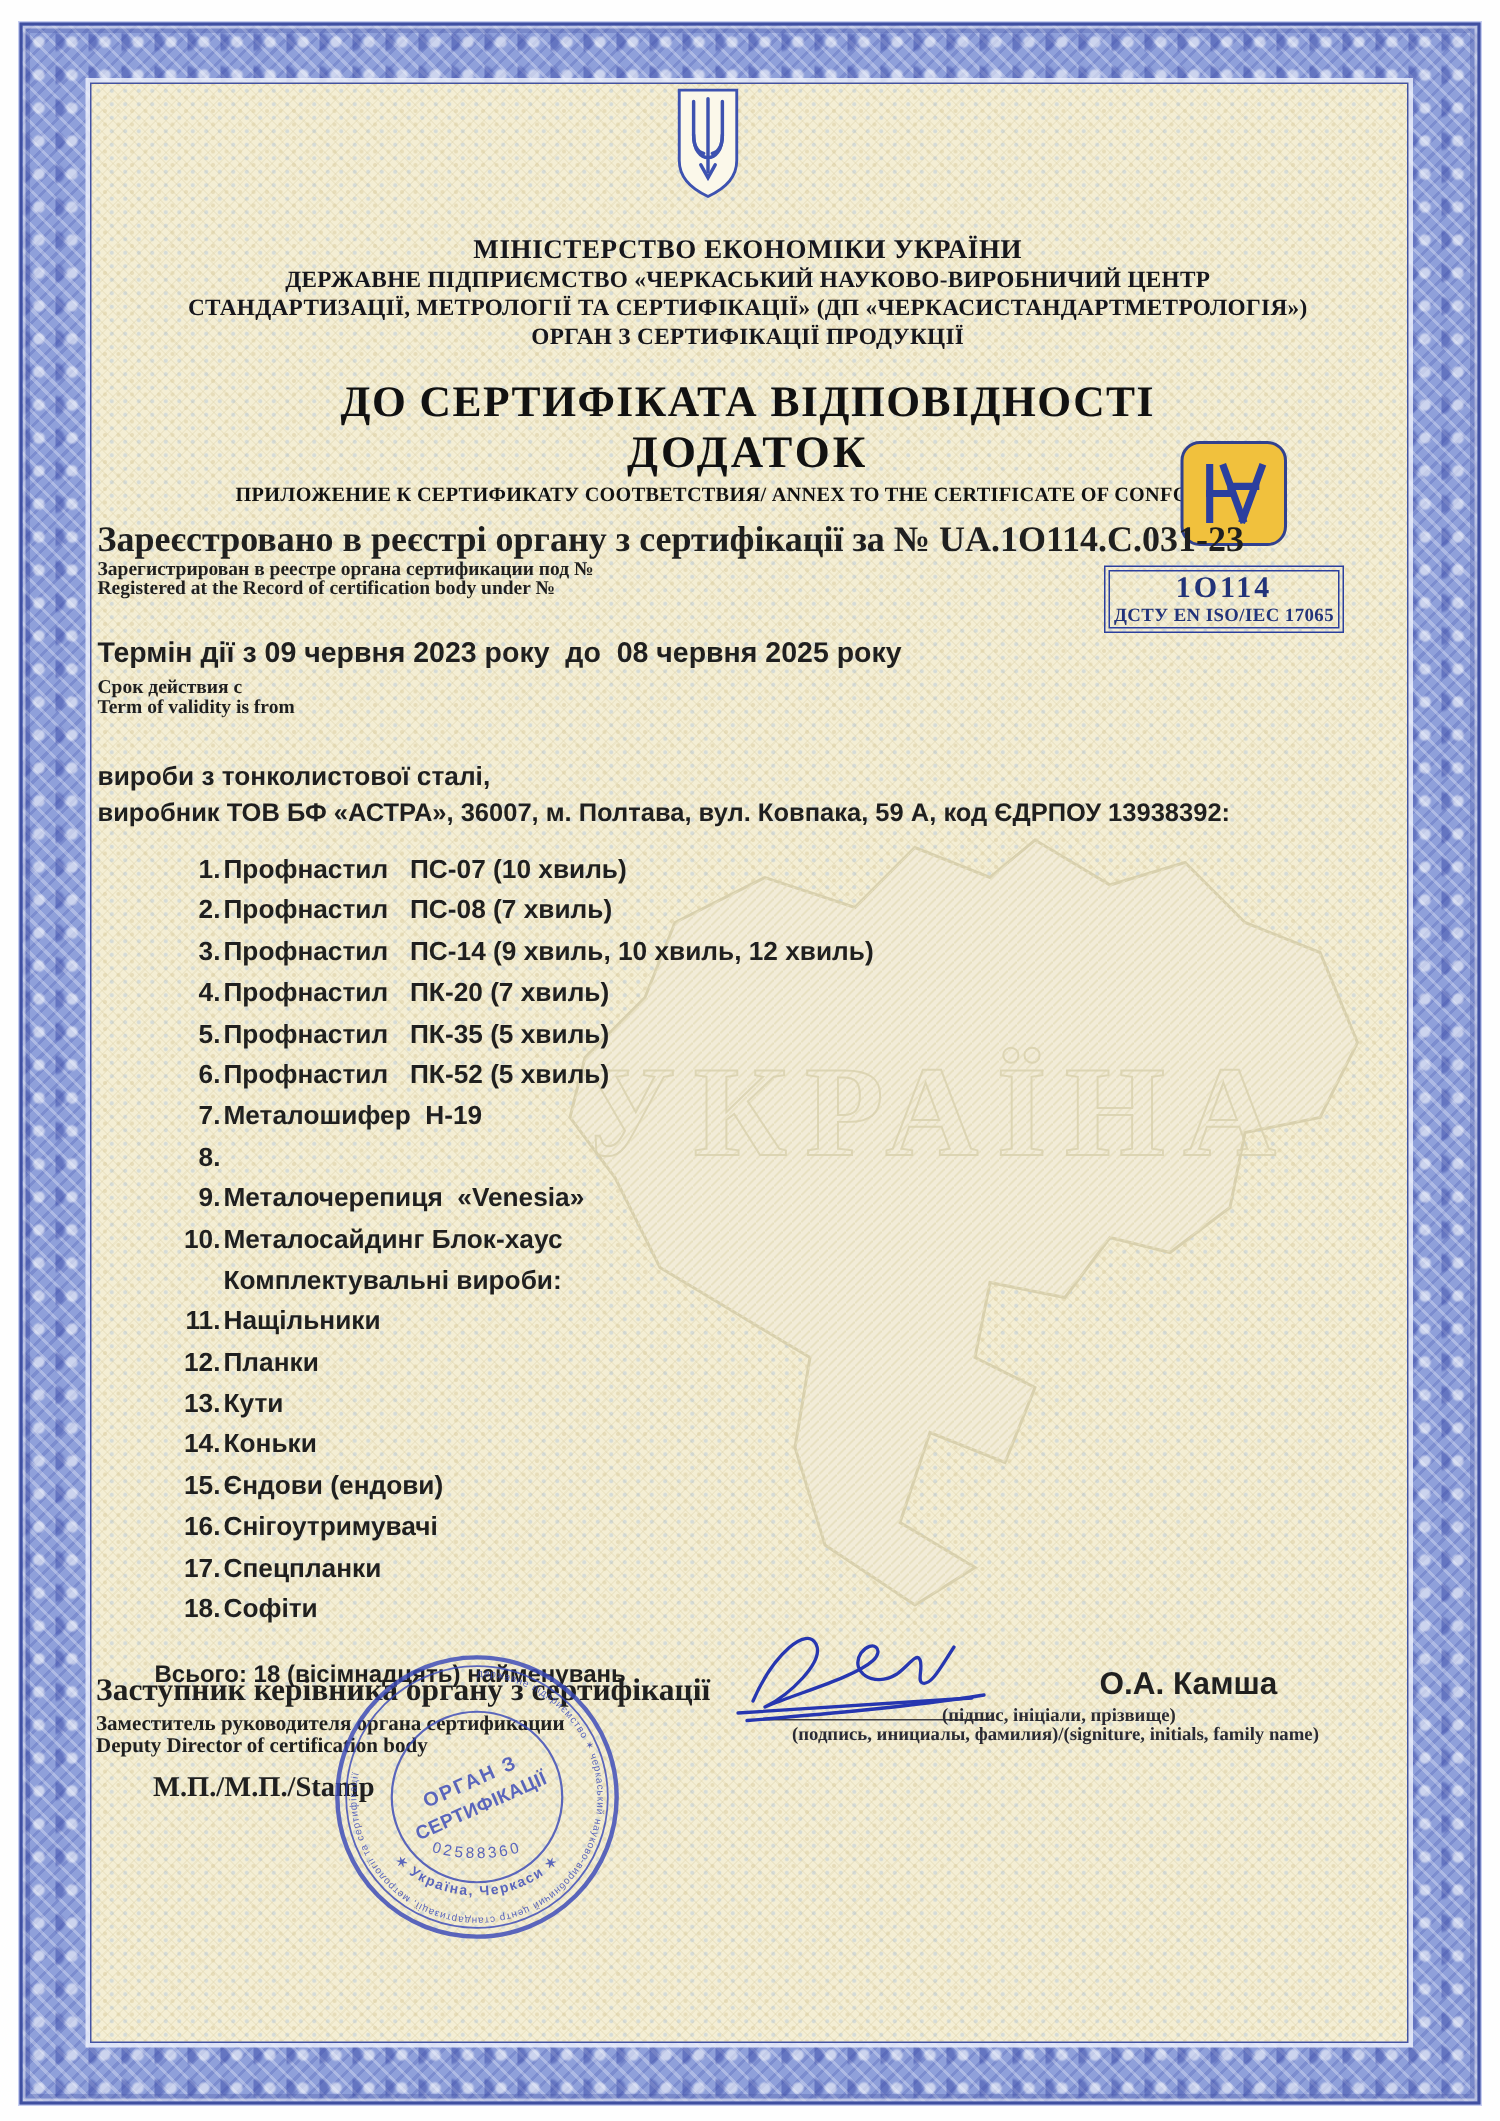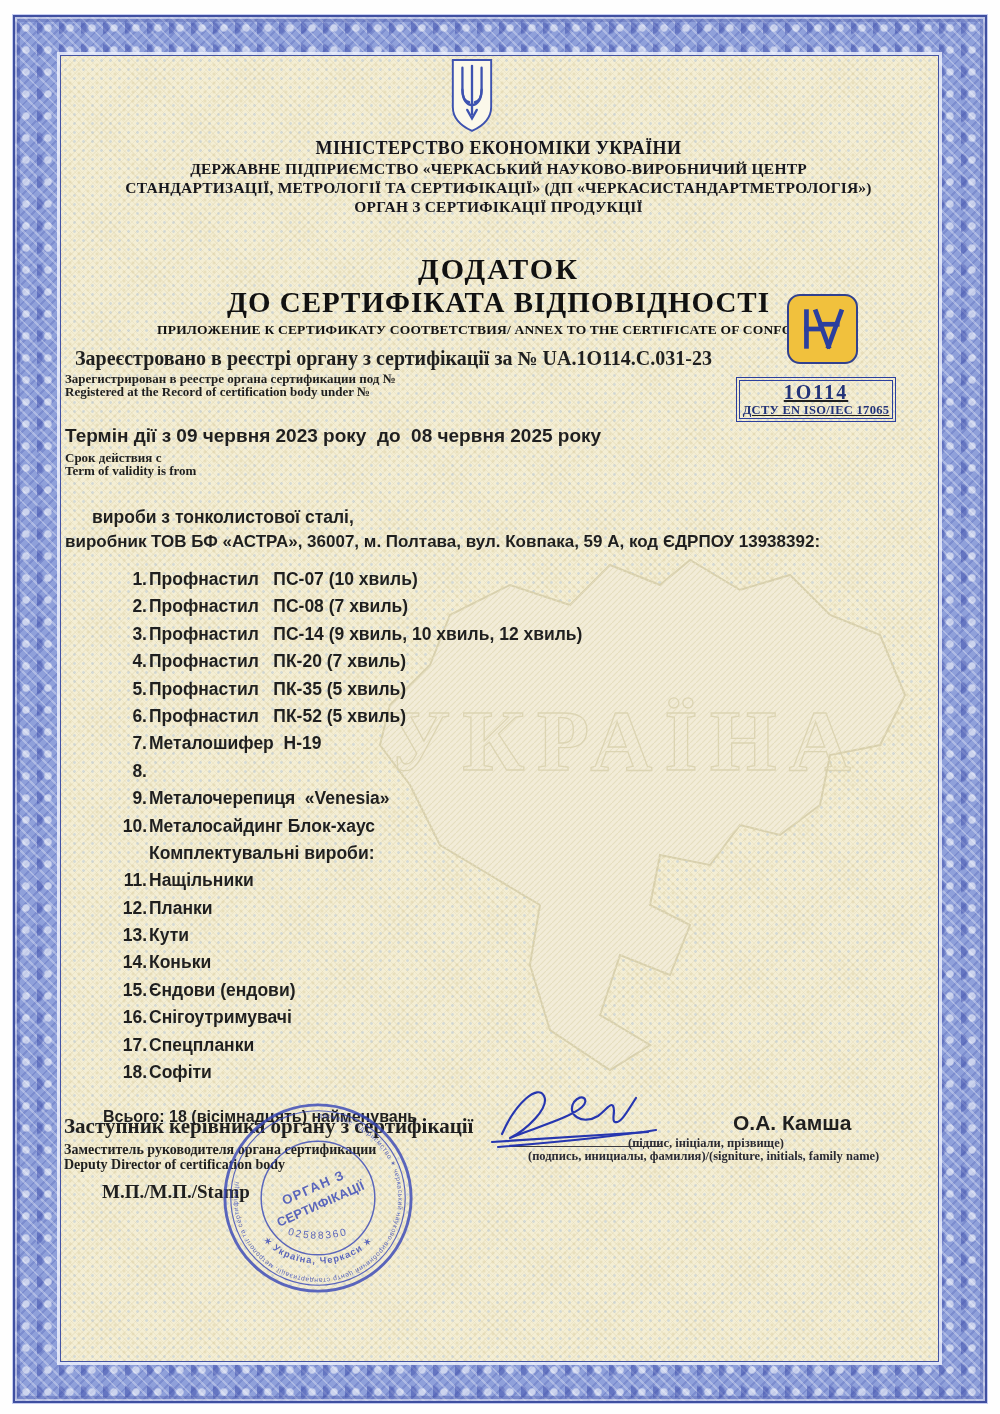--- a/index.html
+++ b/index.html
@@ -29,37 +29,37 @@
     background-size:9px 9px,9px 9px,auto,auto;
     background-position:0 0,4.5px 4.5px,0 0,0 0;
     border:1.5px solid #4353a3;
     box-shadow:0 0 0 3px rgba(236,240,252,.85);}
 
   .serifB{font-family:"Liberation Serif",serif;font-weight:bold;}
   .serifR{font-family:"Liberation Serif",serif;font-weight:bold;}
   .sansB{font-family:"Liberation Sans",sans-serif;font-weight:bold;}
 
   .org-header{left:60px;width:877px;top:137px;text-align:center;color:#16161c;z-index:3;}
-  .org-l1{font-size:18px;line-height:22px;letter-spacing:.4px;}
+  .org-l1{font-size:18px;line-height:22px;letter-spacing:.4px;margin-top:18px;}
   .org-l2,.org-l3,.org-l4{font-size:15.5px;line-height:19px;letter-spacing:.2px;}
 
   .title-block{left:60px;width:877px;top:252px;text-align:center;color:#111;z-index:3;}
   .title-l1{font-size:30px;line-height:34px;letter-spacing:2px;}
   .title-l2{font-size:29px;line-height:33px;letter-spacing:1px;}
   .title-sub{font-size:13.5px;line-height:16px;margin-top:3px;letter-spacing:.2px;}
 
-  .reg-main{left:75px;top:347px;font-size:20px;z-index:3;text-align:right;}
+  .reg-main{left:65px;top:347px;font-size:24px;z-index:3;text-align:right;}
   .reg-ru{left:65px;top:371px;font-size:13px;z-index:3;}
   .reg-en{left:65px;top:384px;font-size:13px;z-index:3;}
 
   .term-main{left:65px;top:425px;font-size:19px;white-space:pre;z-index:3;}
   .term-ru{left:65px;top:450px;font-size:13px;z-index:3;}
   .term-en{left:65px;top:463px;font-size:13px;z-index:3;}
 
-  .intro1{left:65px;top:507px;font-size:17.5px;z-index:3;margin-left:27px;}
+  .intro1{left:65px;top:507px;font-size:17.5px;z-index:3;}
   .intro2{left:65px;top:532px;font-size:17px;z-index:3;}
 
   .plist{left:103px;top:566px;width:620px;z-index:3;}
   .prow{display:flex;height:27.4px;line-height:27.4px;font-size:17.5px;}
   .pnum{width:44px;text-align:right;}
   .pname{margin-left:2px;white-space:pre;}
 
   .total{left:103px;top:1084px;font-size:16px;z-index:3;margin-top:24px;}
 
   .sig-ua{left:64px;top:1114px;font-size:21px;z-index:3;}
@@ -68,21 +68,21 @@
   .mp{left:102px;top:1181px;font-size:19px;z-index:3;}
 
   .name{left:733px;top:1111px;font-size:21px;z-index:3;}
   .cap1{left:628px;top:1136px;font-size:12.5px;color:#2a2a33;z-index:3;}
   .cap2{left:528px;top:1149px;font-size:12.5px;color:#2a2a33;z-index:3;}
   .sig-rule{left:503px;top:1146px;width:160px;border-top:1.5px solid #3a3a44;z-index:3;}
 
   .acc-logo{left:787px;top:294px;width:67px;height:66px;background:#f1c13d;border:2px solid #31418f;
     border-radius:13px;display:flex;align-items:center;justify-content:center;z-index:3;}
   .acc-box{left:736px;top:377px;width:158px;height:43px;border:1.5px solid #2b3f9e;
-    display:flex;align-items:center;justify-content:center;z-index:3;text-decoration:underline;}
+    display:flex;align-items:center;justify-content:center;z-index:3;}
   .acc-box-inner{width:152px;height:37px;border:1px solid #2b3f9e;text-align:center;color:#223379;}
   .acc-code{font-size:20px;line-height:22px;letter-spacing:2px;}
   .acc-std{font-size:12.5px;line-height:14px;letter-spacing:.3px;}
 
   .emblem{left:449px;top:57px;width:46px;height:77px;z-index:3;}
   .watermark{left:360px;top:545px;width:560px;height:530px;z-index:1;}
   .stamp{left:220px;top:1100px;width:196px;height:196px;z-index:4;opacity:.82;}
   .signature{left:486px;top:1076px;width:190px;height:80px;z-index:4;}
 </style>
 </head>
@@ -117,22 +117,22 @@
   </svg>
 
   <div class="abs org-header">
     <div class="serifB org-l1">МІНІСТЕРСТВО ЕКОНОМІКИ УКРАЇНИ</div>
     <div class="serifB org-l2">ДЕРЖАВНЕ ПІДПРИЄМСТВО «ЧЕРКАСЬКИЙ НАУКОВО-ВИРОБНИЧИЙ ЦЕНТР</div>
     <div class="serifB org-l3">СТАНДАРТИЗАЦІЇ, МЕТРОЛОГІЇ ТА СЕРТИФІКАЦІЇ» (ДП «ЧЕРКАСИСТАНДАРТМЕТРОЛОГІЯ»)</div>
     <div class="serifB org-l4">ОРГАН З СЕРТИФІКАЦІЇ ПРОДУКЦІЇ</div>
   </div>
 
   <div class="abs title-block">
+    <div class="serifB title-l2">ДО СЕРТИФІКАТА ВІДПОВІДНОСТІ</div>
     <div class="serifB title-l1">ДОДАТОК</div>
-    <div class="serifB title-l2">ДО СЕРТИФІКАТА ВІДПОВІДНОСТІ</div>
     <div class="serifB title-sub">ПРИЛОЖЕНИЕ К СЕРТИФИКАТУ СООТВЕТСТВИЯ/ ANNEX TO THE CERTIFICATE OF CONFORMITY</div>
   </div>
 
   <div class="abs acc-logo">
     <svg width="52" height="52" viewBox="0 0 66 60">
       <g stroke="#2b3f9e" stroke-width="6" fill="none" stroke-linecap="square">
         <path d="M12,8 V52"></path>
         <path d="M24,8 L40,52"></path>
         <path d="M56,8 L40,52"></path>
         <path d="M12,30 H30"></path>

